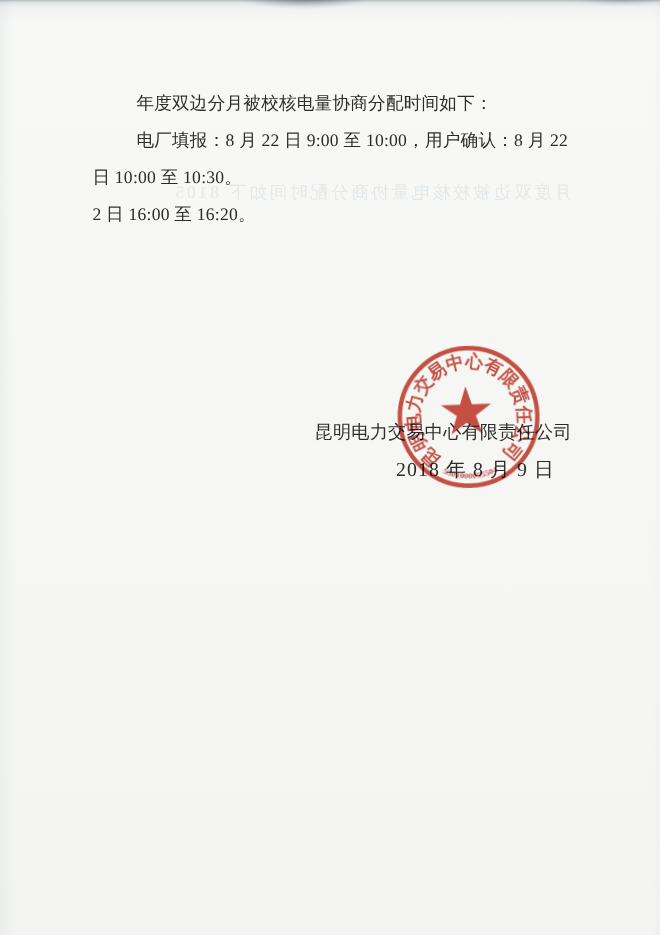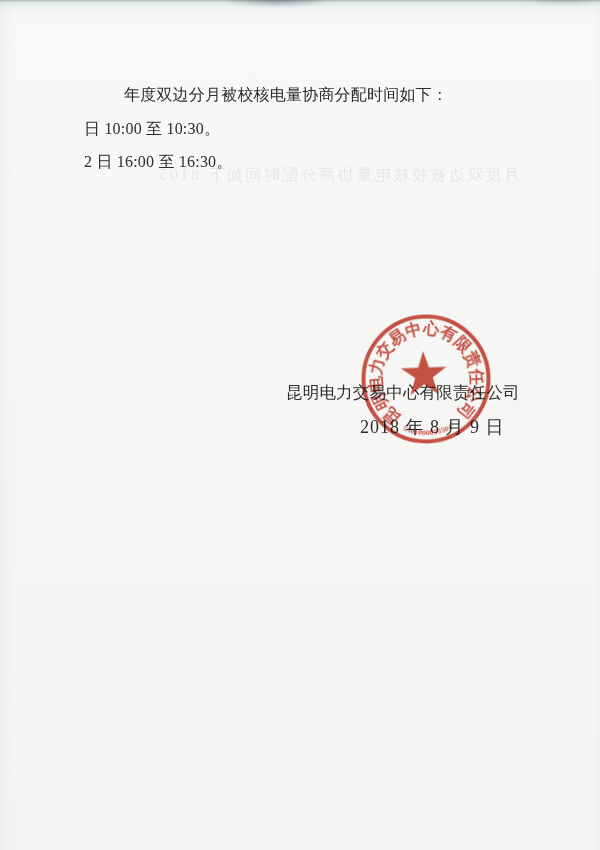--- a/index.html
+++ b/index.html
@@ -120,22 +120,23 @@
 <body>
 
 <div class="page">
 
   <div class="scan-top"></div>
   <div class="scan-smudge"></div>
   <div class="scan-smudge2"></div>
 
   <div class="body-text">
     <div class="line indent">年度双边分月被校核电量协商分配时间如下：</div>
+    <div class="line indent">电厂填报：8 月 22 日 9:00 至 10:00，用户确认：8 月 22</div>
     <div class="line">日 10:00 至 10:30。</div>
-    <div class="line">2 日 16:00 至 16:30。</div>
+    <div class="line">2 日 16:00 至 16:20。</div>
   </div>
 
   <div class="bleed">月度双边被校核电量协商分配时间如下 8105</div>
 
   <div class="company">昆明电力交易中心有限责任公司</div>
   <div class="date">2018 年 8 月 9 日</div>
 
   <svg class="seal" viewBox="0 0 140 140" xmlns="http://www.w3.org/2000/svg" xmlns:xlink="http://www.w3.org/1999/xlink">
     <defs>
       <path id="arcTop" d="M 44.2,106.9 A 45,45 0 1 1 95.8,106.9" fill="none"></path>

